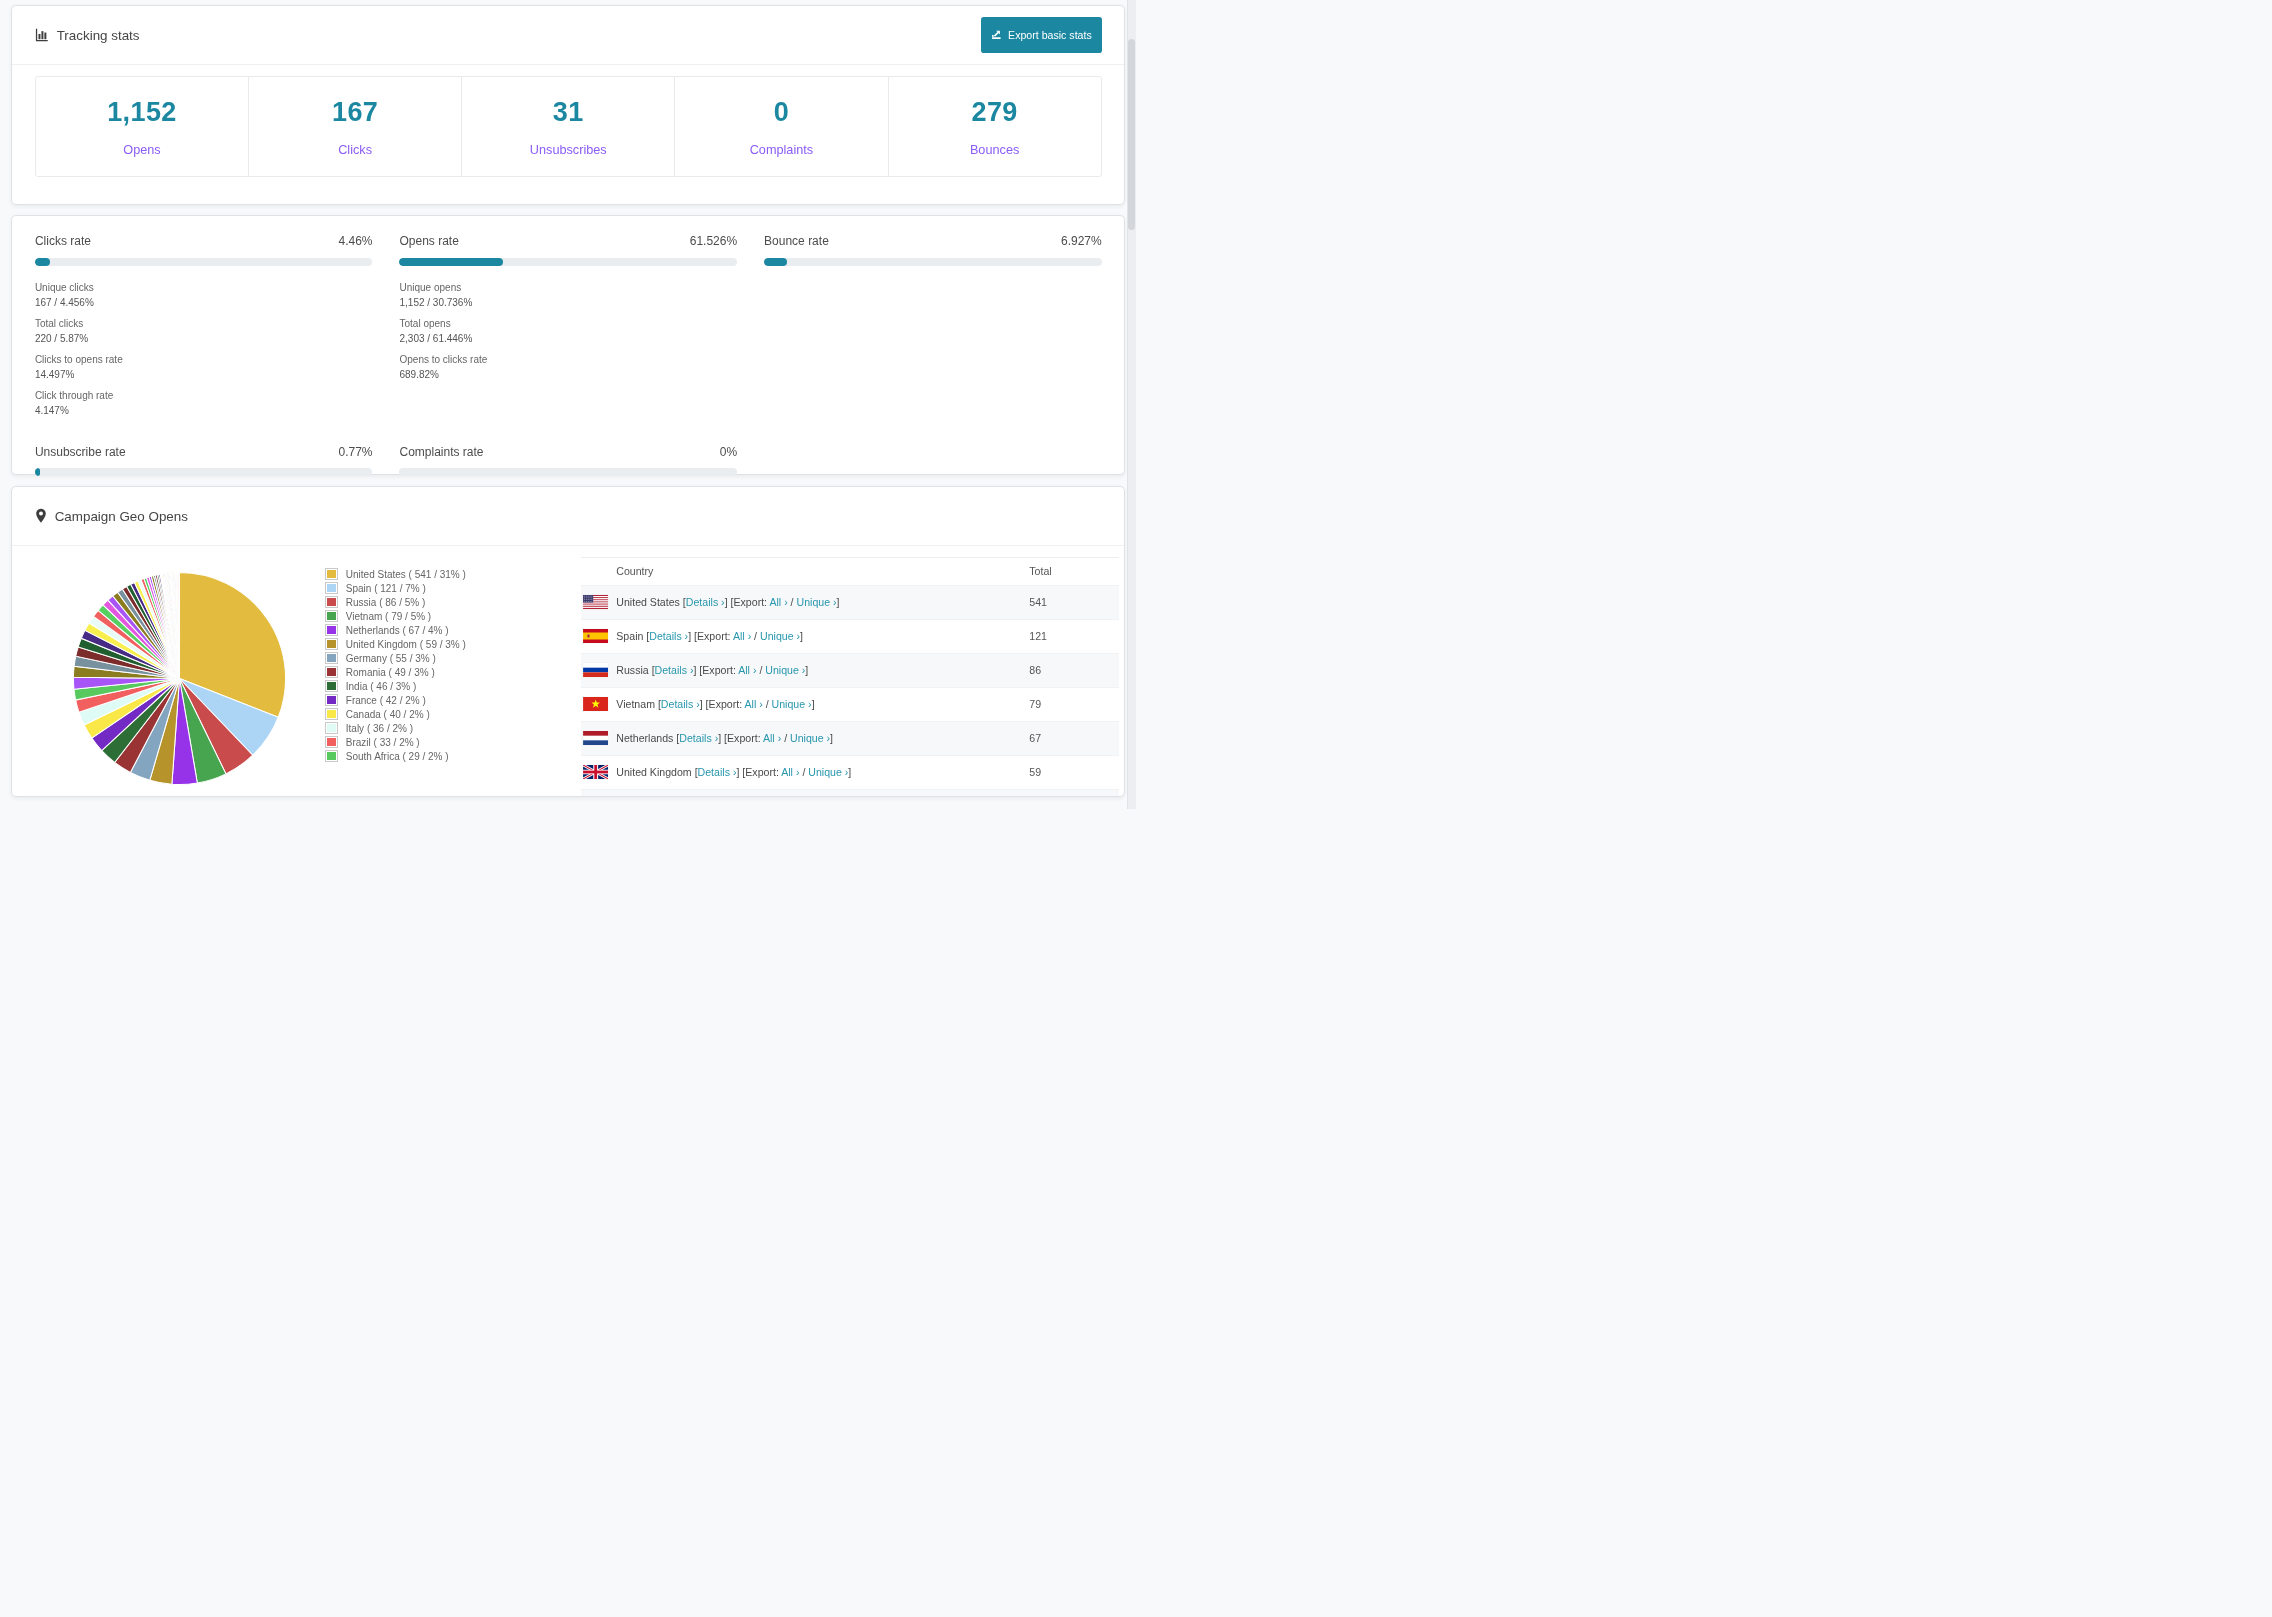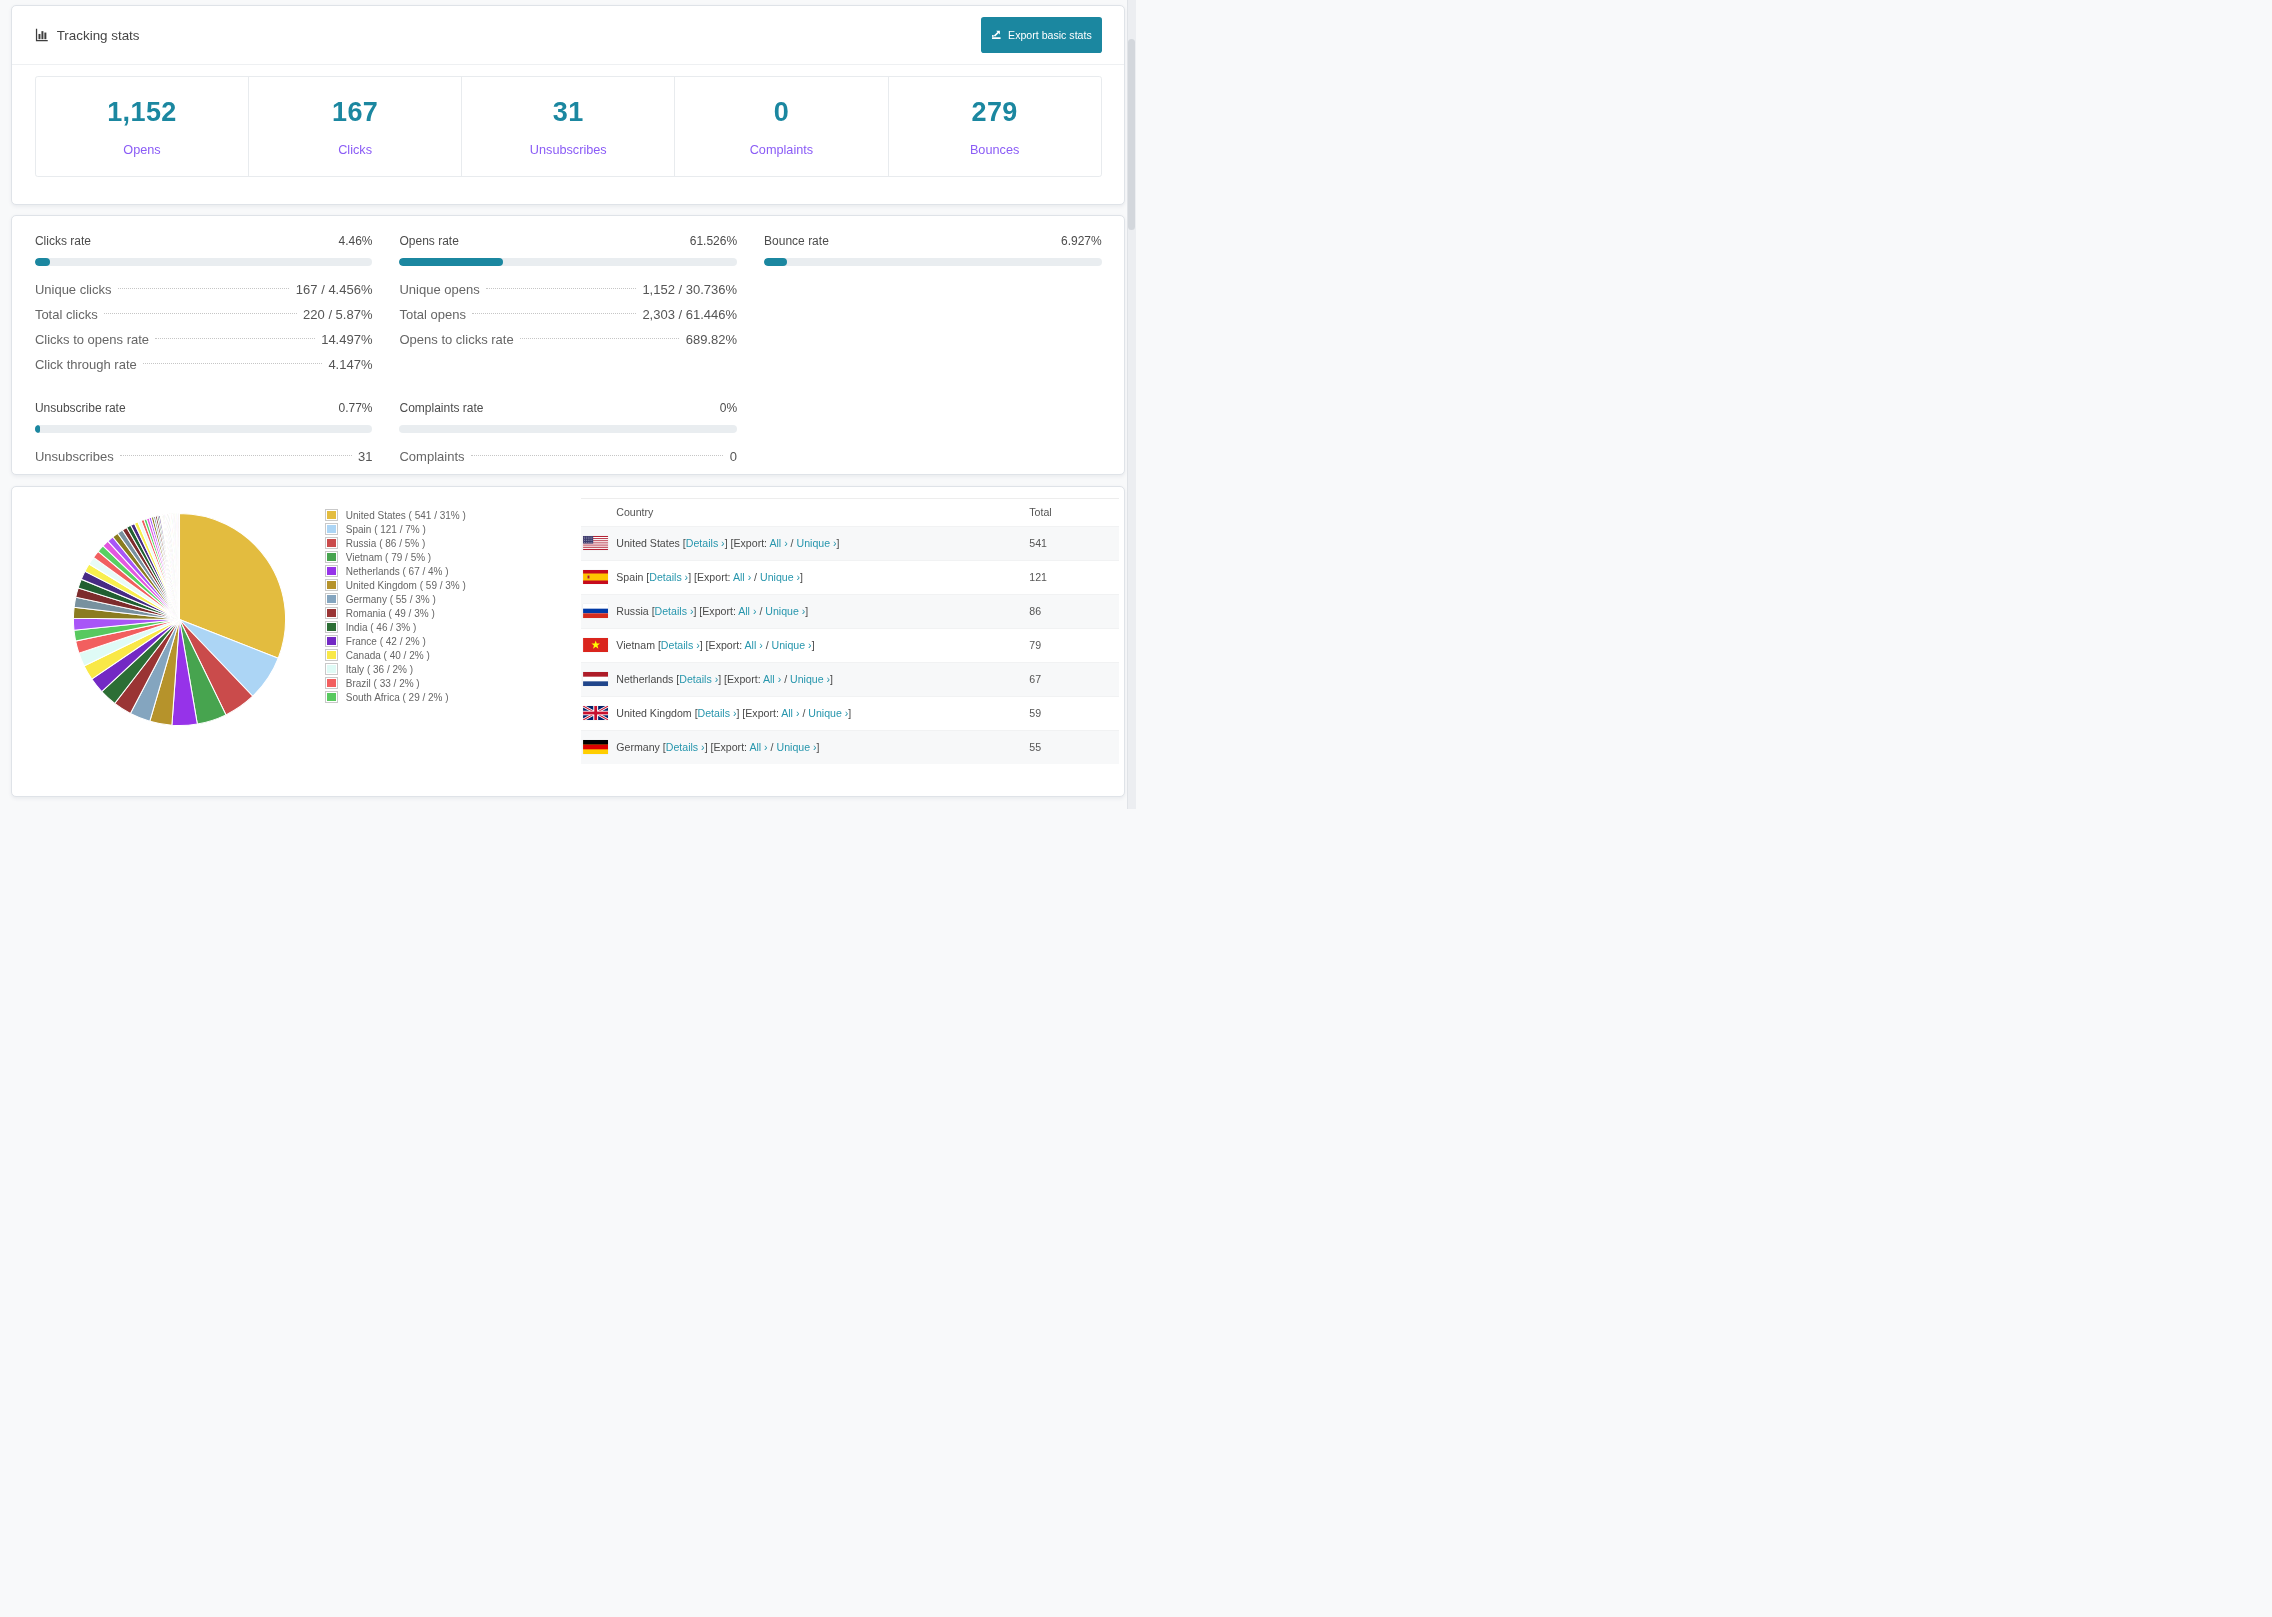--- a/index.html
+++ b/index.html
@@ -27,21 +27,21 @@
   .stat-value{font-size:27px;font-weight:700;color:var(--accent,#1b87a0);letter-spacing:0.4px;}
   .stat-label{font-size:12.7px;color:#8b5cf6;margin-top:15px;}
 
   .rates-grid{display:grid;grid-template-columns:repeat(3,1fr);column-gap:27px;row-gap:24px;
               padding:18.4px 22.6px;}
   .rate-head{display:flex;justify-content:space-between;align-items:baseline;}
   .rate-title,.rate-value{font-size:12px;font-weight:400;color:#4c4c4c;}
   .bar{height:8.5px;background:var(--track,#e9edf0);border-radius:5px;margin-top:9.2px;overflow:hidden;}
   .bar-fill{height:100%;background:var(--accent,#1b87a0);border-radius:5px;}
   .rate-rows{margin-top:11.3px;}
-  .rate-row{display:flex;align-items:center;padding:5px 0;font-size:13px;}
+  .rate-row{display:flex;align-items:flex-start;padding:5px 0;font-size:10px;flex-direction:column;}
   .rate-row .rl{color:#666;white-space:nowrap;}
   .rate-row .leader{flex:1;border-bottom:0.7px dotted #c6c6c6;margin:0 6.4px 2.8px;}
   .rate-row .rv{color:#555;white-space:nowrap;}
 
   .geo-content{position:relative;height:267px;}
   .pie{position:absolute;left:58px;top:22.6px;width:219px;height:219px;}
   .pie svg{width:100%;height:100%;display:block;}
 
   .legend{position:absolute;left:313px;top:21px;list-style:none;margin:0;padding:0;}
   .legend li{display:flex;align-items:center;gap:7.8px;height:14px;font-size:10px;color:#666;}
@@ -215,20 +215,30 @@
               <span class="rl">Complaints</span>
               <span class="leader"></span>
               <span class="rv">0</span>
             </div>
           </div>
         </div>
       </div>
   </section>
 
   <section class="card card-geo">
+    <div class="card-header">
+      <div class="card-title">
+        <span class="icon">
+          <svg width="12" height="16" viewBox="0 0 20 26">
+              <path fill-rule="evenodd" d="M10 1C5.6 1 2 4.6 2 9c0 6 8 15.5 8 15.5S18 15 18 9c0-4.4-3.6-8-8-8zm0 11.3A3.3 3.3 0 1 1 10 5.7a3.3 3.3 0 0 1 0 6.6z" fill="#3d3d3d"></path>
+            </svg>
+        </span>
+        <span>Campaign Geo Opens</span>
+      </div>
+    </div>
     <div class="geo-content">
       <div class="pie" id="pie">
           <svg viewBox="0 0 320 320">
             <path d="M160 160 L160.00 5.00 A155 155 0 0 1 304.30 216.60 Z" fill="#e3bc3f" stroke="#fff" stroke-width="1.5"></path>
             <path d="M160 160 L304.30 216.60 A155 155 0 0 1 267.01 272.13 Z" fill="#acd5f5" stroke="#fff" stroke-width="1.5"></path>
             <path d="M160 160 L267.01 272.13 A155 155 0 0 1 227.83 299.37 Z" fill="#ca4b4b" stroke="#fff" stroke-width="1.5"></path>
             <path d="M160 160 L227.83 299.37 A155 155 0 0 1 186.06 312.79 Z" fill="#47a44f" stroke="#fff" stroke-width="1.5"></path>
             <path d="M160 160 L186.06 312.79 A155 155 0 0 1 148.87 314.60 Z" fill="#9633e9" stroke="#fff" stroke-width="1.5"></path>
             <path d="M160 160 L148.87 314.60 A155 155 0 0 1 116.57 308.79 Z" fill="#b6932b" stroke="#fff" stroke-width="1.5"></path>
             <path d="M160 160 L116.57 308.79 A155 155 0 0 1 88.20 297.36 Z" fill="#84a5bf" stroke="#fff" stroke-width="1.5"></path>

